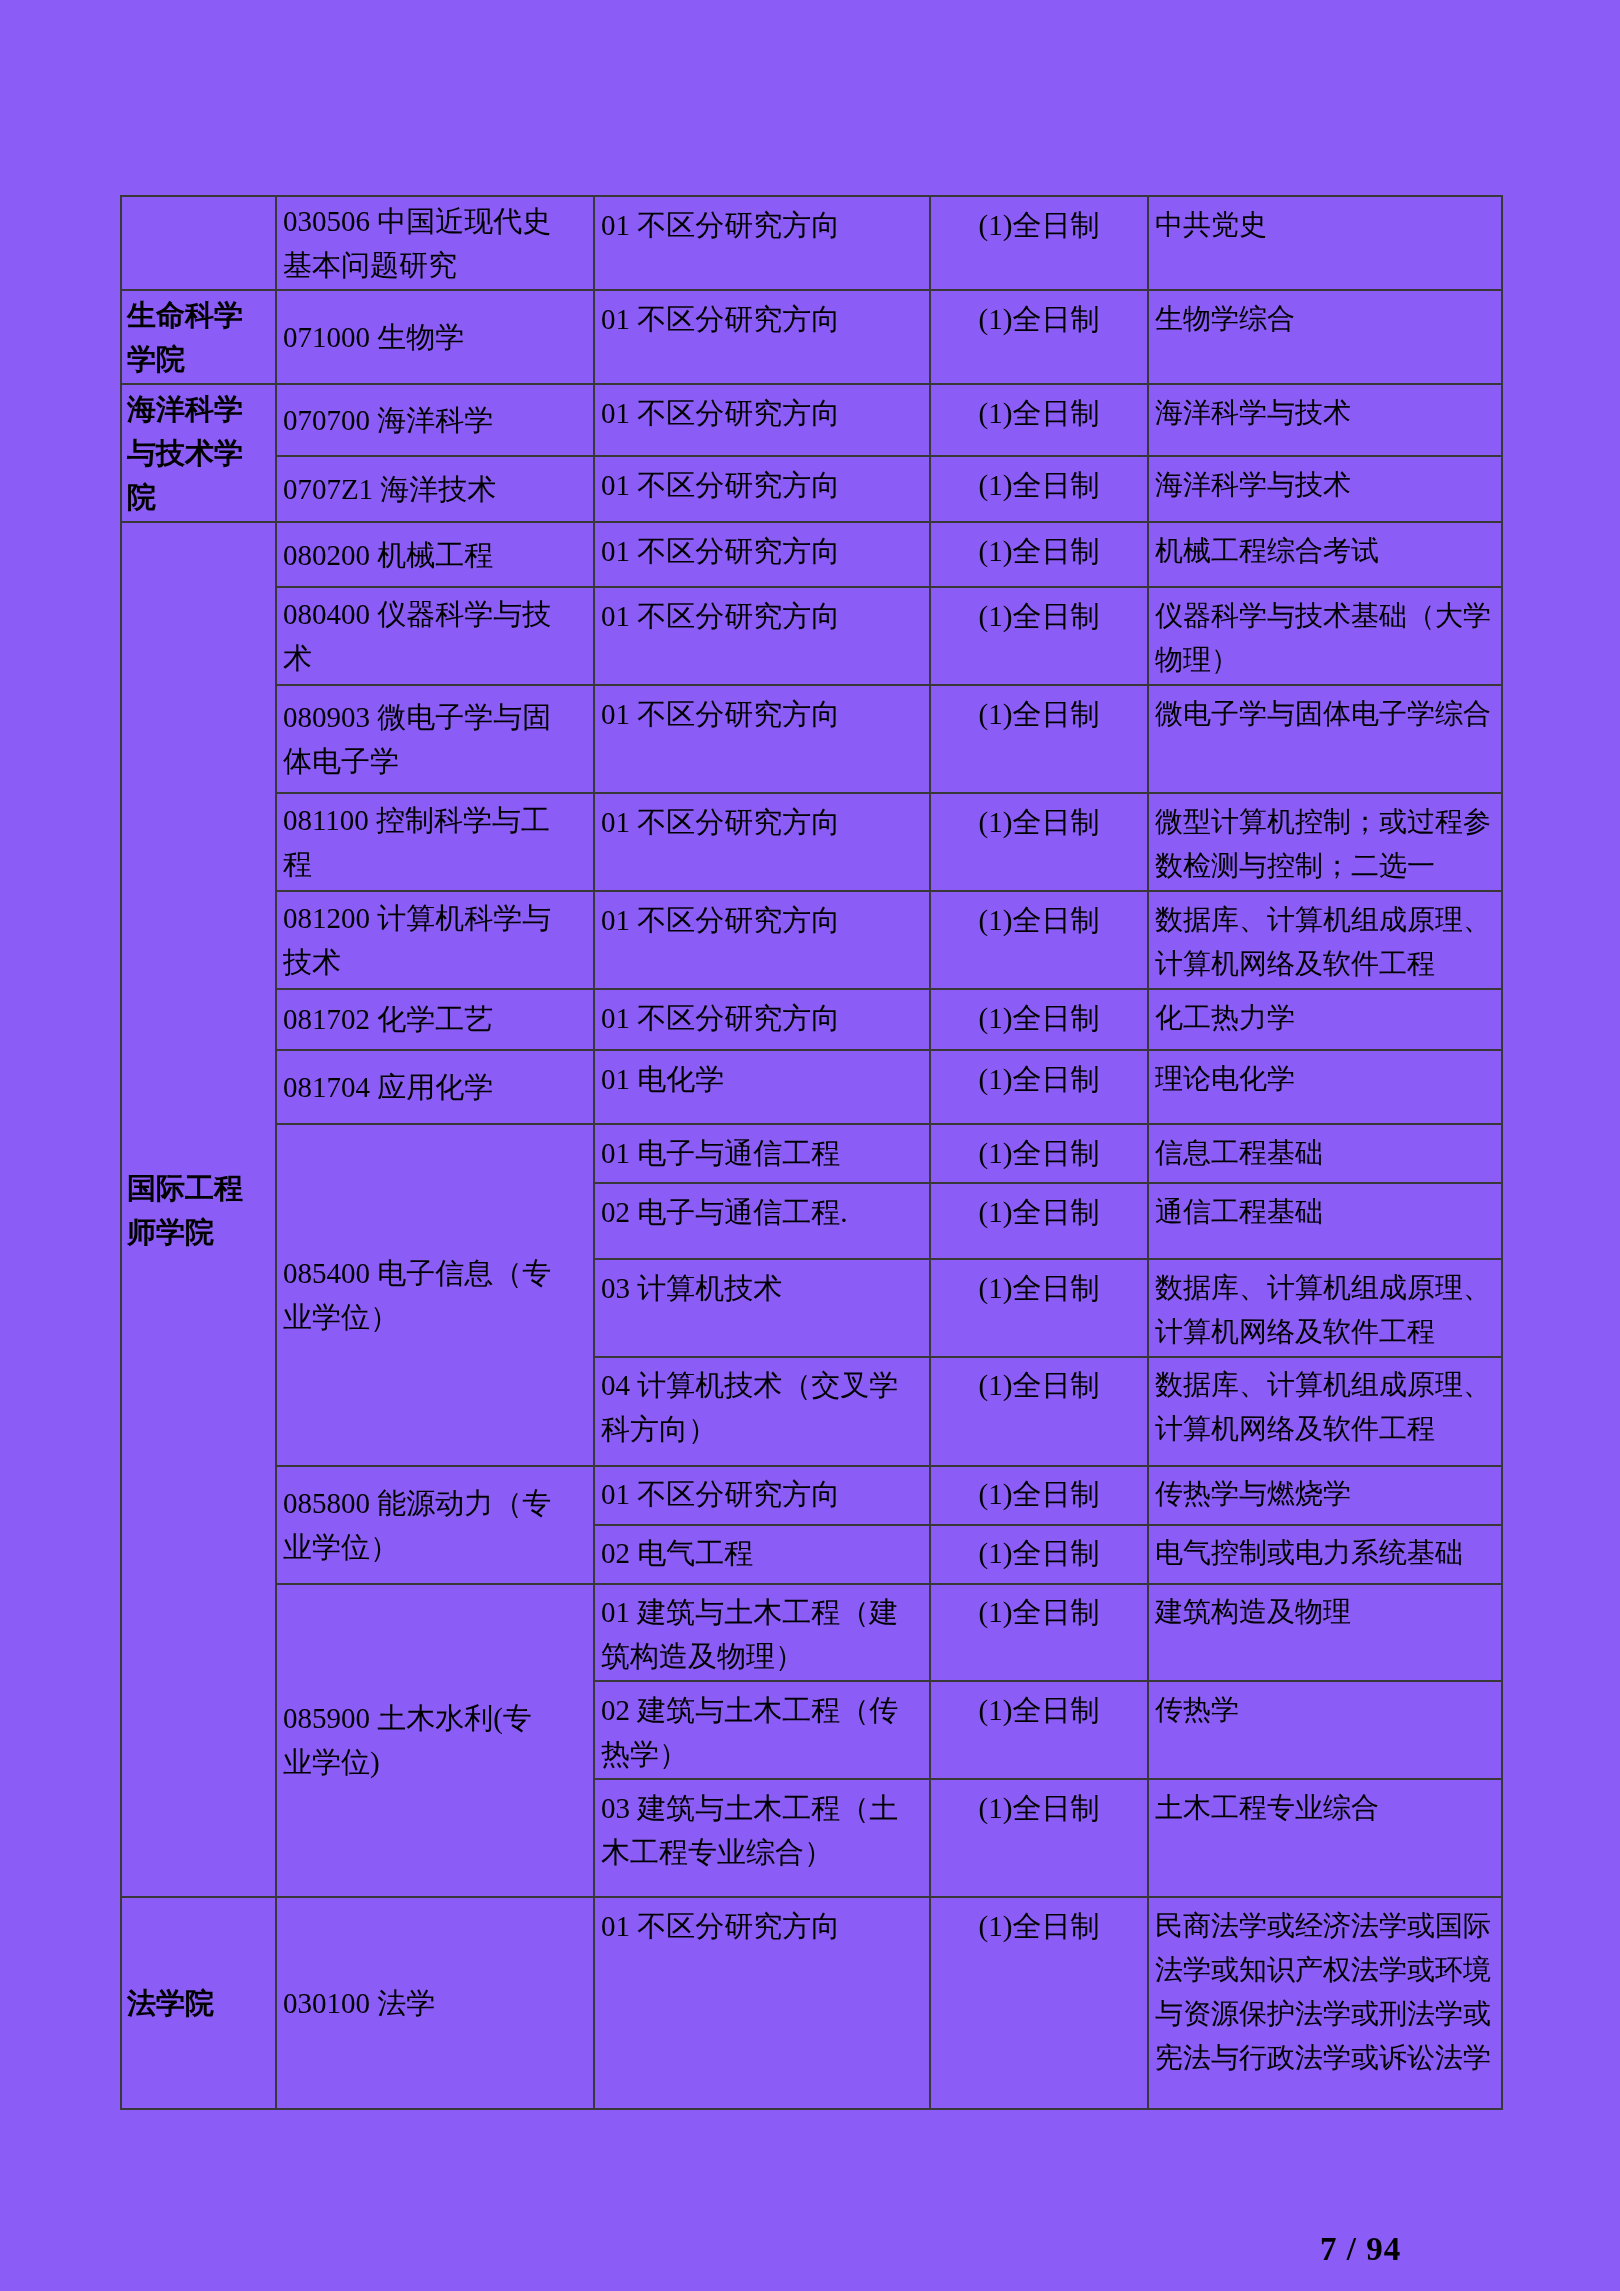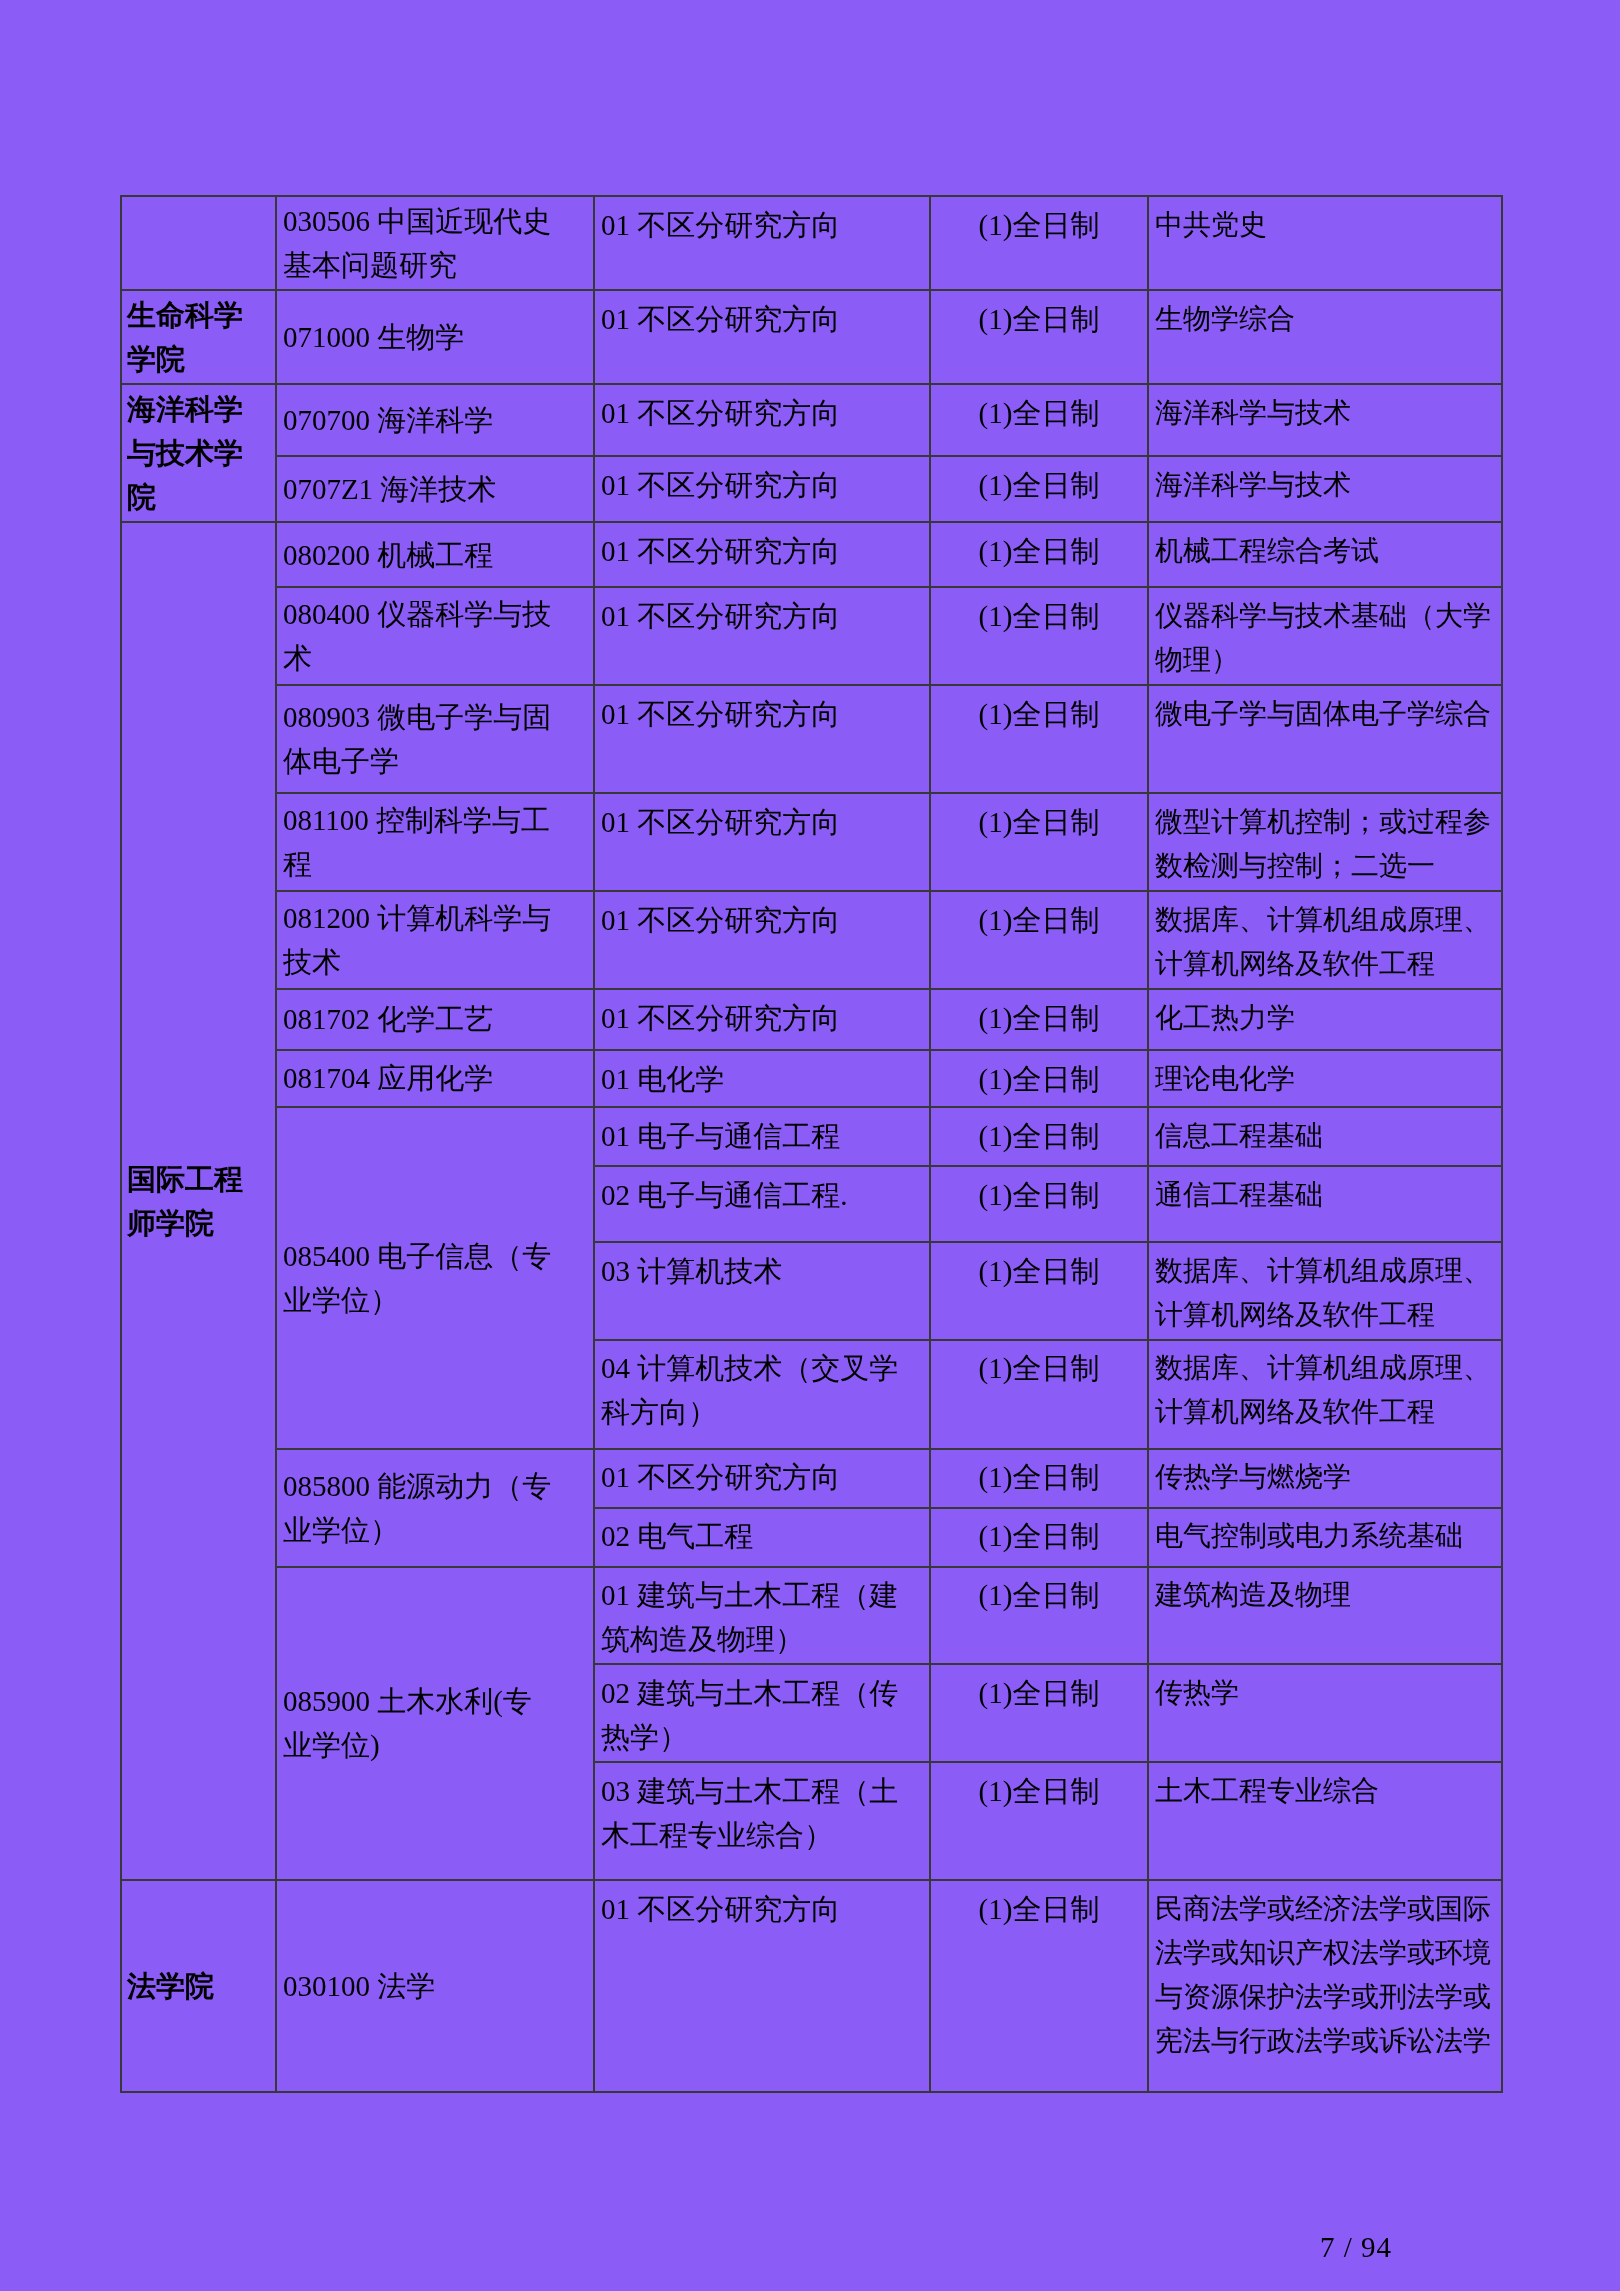--- a/index.html
+++ b/index.html
@@ -71,22 +71,22 @@
     vertical-align: top;
     text-align: left;
     font-size: 28px;
     padding: 5.9px 3.9px 2px 5.9px;
     margin-left: 24px;
   }
   .footer {
     position: absolute;
     left: 1320px;
     top: 2231px;
-    font-size: 29px;
-    font-weight: normal;
+    font-size: 33px;
+    font-weight: bold;
     letter-spacing: 1px;
   }
 </style>
 </head>
 <body>
 
 <div class="page">
   <table class="doc-table">
     <colgroup>
       <col class="c-college">
@@ -165,21 +165,21 @@
           <td class="mode">(1)全日制</td>
           <td class="exam">数据库、计算机组成原理、
 计算机网络及软件工程</td>
         </tr>
         <tr style="height: 61px;">
           <td class="major" rowspan="1">081702 化学工艺</td>
           <td class="direction">01 不区分研究方向</td>
           <td class="mode">(1)全日制</td>
           <td class="exam">化工热力学</td>
         </tr>
-        <tr style="height: 57px; padding-left: 44px;">
+        <tr style="height: 74px; padding-left: 44px;">
           <td class="major" rowspan="1">081704 应用化学</td>
           <td class="direction">01 电化学</td>
           <td class="mode">(1)全日制</td>
           <td class="exam">理论电化学</td>
         </tr>
         <tr style="height: 59px;">
           <td class="major" rowspan="4">085400 电子信息（专
 业学位）</td>
           <td class="direction">01 电子与通信工程</td>
           <td class="mode">(1)全日制</td>

